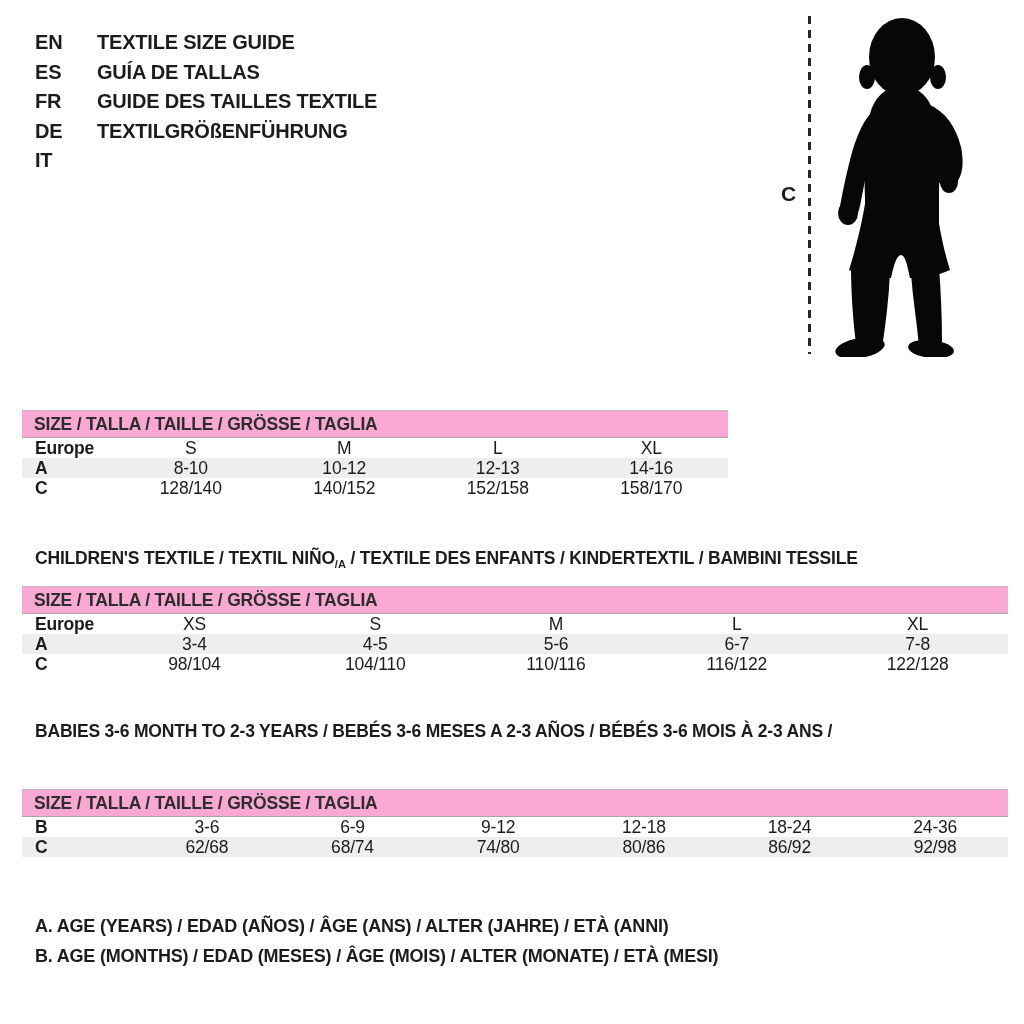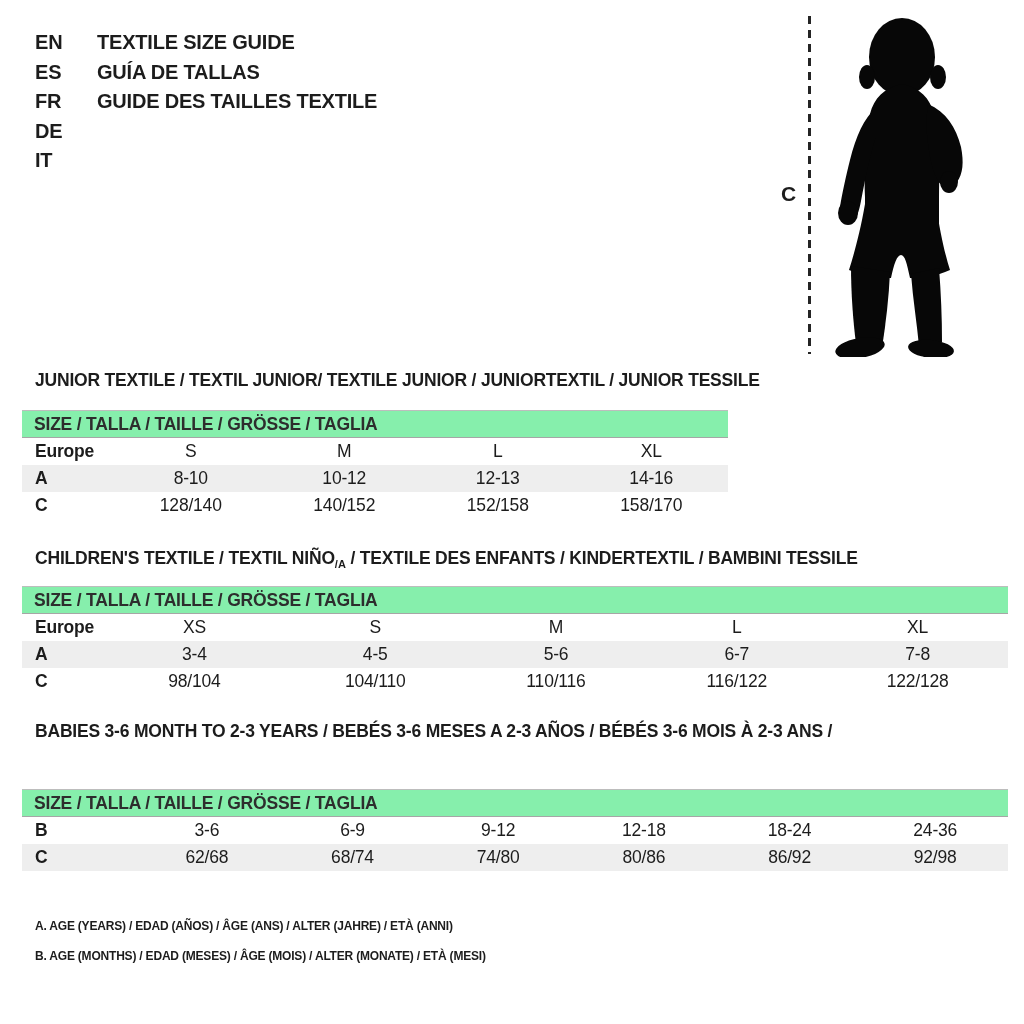--- a/index.html
+++ b/index.html
@@ -16,32 +16,32 @@
   
   .measure-label{position:absolute;left:781px;top:182px;font-size:21px;font-weight:700;}
   .measure-line{position:absolute;left:808px;top:16px;width:3px;height:338px;
     background:repeating-linear-gradient(to bottom,#242424 0 8px,transparent 8px 14px);}
   .figure-svg{position:absolute;left:818px;top:12px;}
   
   .sec-heading{position:absolute;left:35px;font-size:17.5px;font-weight:700;white-space:nowrap;}
   .sec-heading sub{font-size:11px;vertical-align:-4px;letter-spacing:0;}
   
   .size-table{position:absolute;left:22px;}
-  .tbl-header{height:28px;background:#86efac;border-bottom:1px solid #a6a6a6;border-top:1px solid #bdbdbd;
+  .tbl-header{height:28px;background:#f9a8d4;border-bottom:1px solid #a6a6a6;border-top:1px solid #bdbdbd;
     display:flex;align-items:center;padding-left:12px;font-size:17.5px;font-weight:700;color:#2d2d2d;box-sizing:border-box;}
-  .tbl-row{display:flex;height:27px;align-items:center;}
+  .tbl-row{display:flex;height:20px;}
   .tbl-row.shaded{background:#eeeeee;}
   .row-label{padding-left:13px;font-size:17.5px;font-weight:700;box-sizing:border-box;}
   .t-junior .row-label{width:92px;}
   .t-children .row-label{width:82px;}
   .t-babies .row-label{width:112px;}
   .cell{flex:1;text-align:center;font-size:17.5px;font-weight:400;}
   
   .footnotes{position:absolute;left:35px;top:911px;}
-  .footnote-line{height:30px;display:flex;align-items:center;font-size:12px;font-weight:700;white-space:nowrap;}
+  .footnote-line{height:30px;display:flex;align-items:center;font-size:18px;font-weight:700;white-space:nowrap;}
 </style>
 </head>
 <body>
 
 <div id="canvas">
 
   <div class="lang-list">
     <div class="lang-row">
       <span class="lang-code">EN</span>
       <span class="lang-label">TEXTILE SIZE GUIDE</span>
@@ -49,20 +49,21 @@
     <div class="lang-row">
       <span class="lang-code">ES</span>
       <span class="lang-label">GUÍA DE TALLAS</span>
     </div>
     <div class="lang-row">
       <span class="lang-code">FR</span>
       <span class="lang-label">GUIDE DES TAILLES TEXTILE</span>
     </div>
     <div class="lang-row">
       <span class="lang-code">DE</span>
+      <span class="lang-label">TEXTILGRÖßENFÜHRUNG</span>
     </div>
     <div class="lang-row">
       <span class="lang-code">IT</span>
     </div>
   </div>
 
   <span class="measure-label">C</span>
   <div class="measure-line"></div>
   <svg class="figure-svg" width="162" height="345" viewBox="0 0 162 345" fill="#070707" xmlns="http://www.w3.org/2000/svg">
     <ellipse cx="84" cy="45" rx="33" ry="39"></ellipse>
@@ -73,21 +74,20 @@
     <ellipse cx="30" cy="201" rx="10" ry="12"></ellipse>
     <path d="M110,92 C128,100 138,115 143,135 C146,150 145,162 139,170 C132,178 123,176 119,167 C113,155 110,138 108,110 Z"></path>
     <ellipse cx="131" cy="170" rx="9" ry="11"></ellipse>
     <path d="M47,192 C42,221 36,242 31,258 C45,264 58,266 73,266 C76,252 79,243 83,243 C87,243 89,252 92,266 C106,266 119,264 132,258 C127,242 122,221 118,192 Z"></path>
     <path d="M33,254 C33,281 35,308 38,332 L64,336 C68,310 71,284 72,260 Z"></path>
     <path d="M93,262 C95,288 99,312 101,334 L124,330 C124,306 123,281 121,256 Z"></path>
     <ellipse cx="42" cy="336" rx="25" ry="10" transform="rotate(-10 42 336)"></ellipse>
     <ellipse cx="113" cy="337" rx="23" ry="9" transform="rotate(6 113 337)"></ellipse>
   </svg>
 
-  <div class="sec-heading" style="top:370px;">JUNIOR TEXTILE / TEXTIL JUNIOR/ TEXTILE JUNIOR / JUNIORTEXTIL / JUNIOR TESSILE</div>
   <div class="size-table t-junior" style="top:410px;width:706px;">
     <div class="tbl-header">SIZE / TALLA / TAILLE / GRÖSSE / TAGLIA</div>
     <div class="tbl-row">
       <span class="row-label">Europe</span>
       <span class="cell">S</span>
       <span class="cell">M</span>
       <span class="cell">L</span>
       <span class="cell">XL</span>
     </div>
     <div class="tbl-row shaded">

